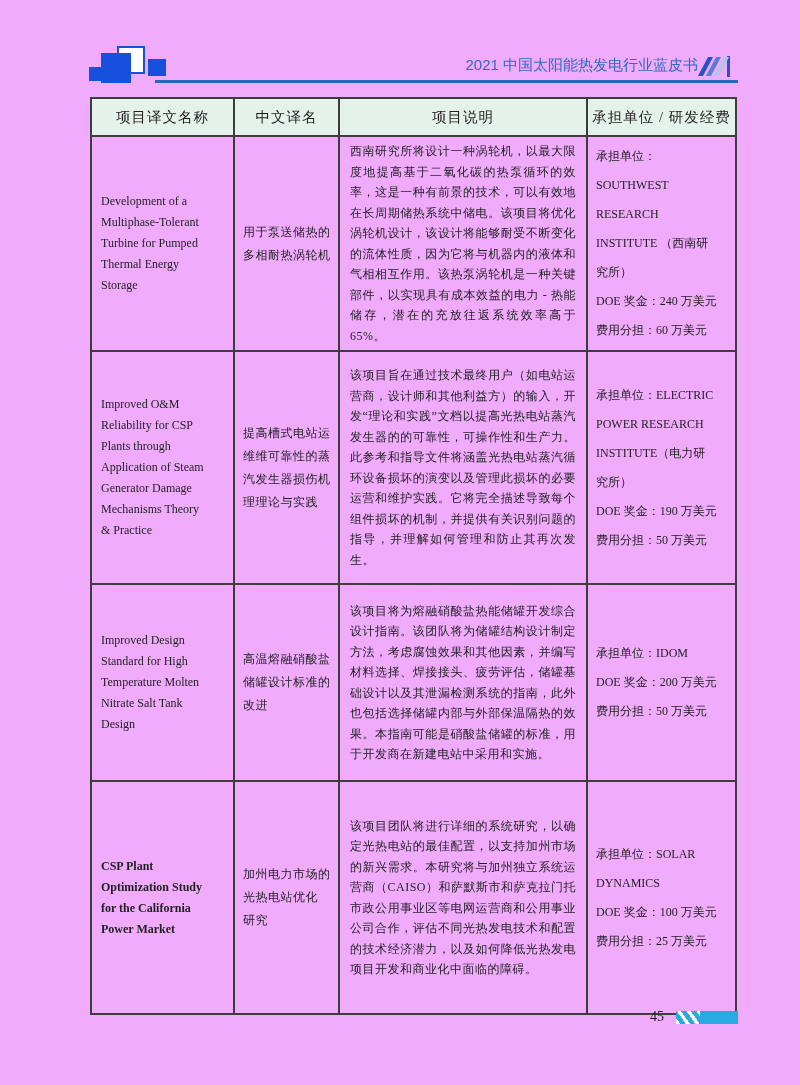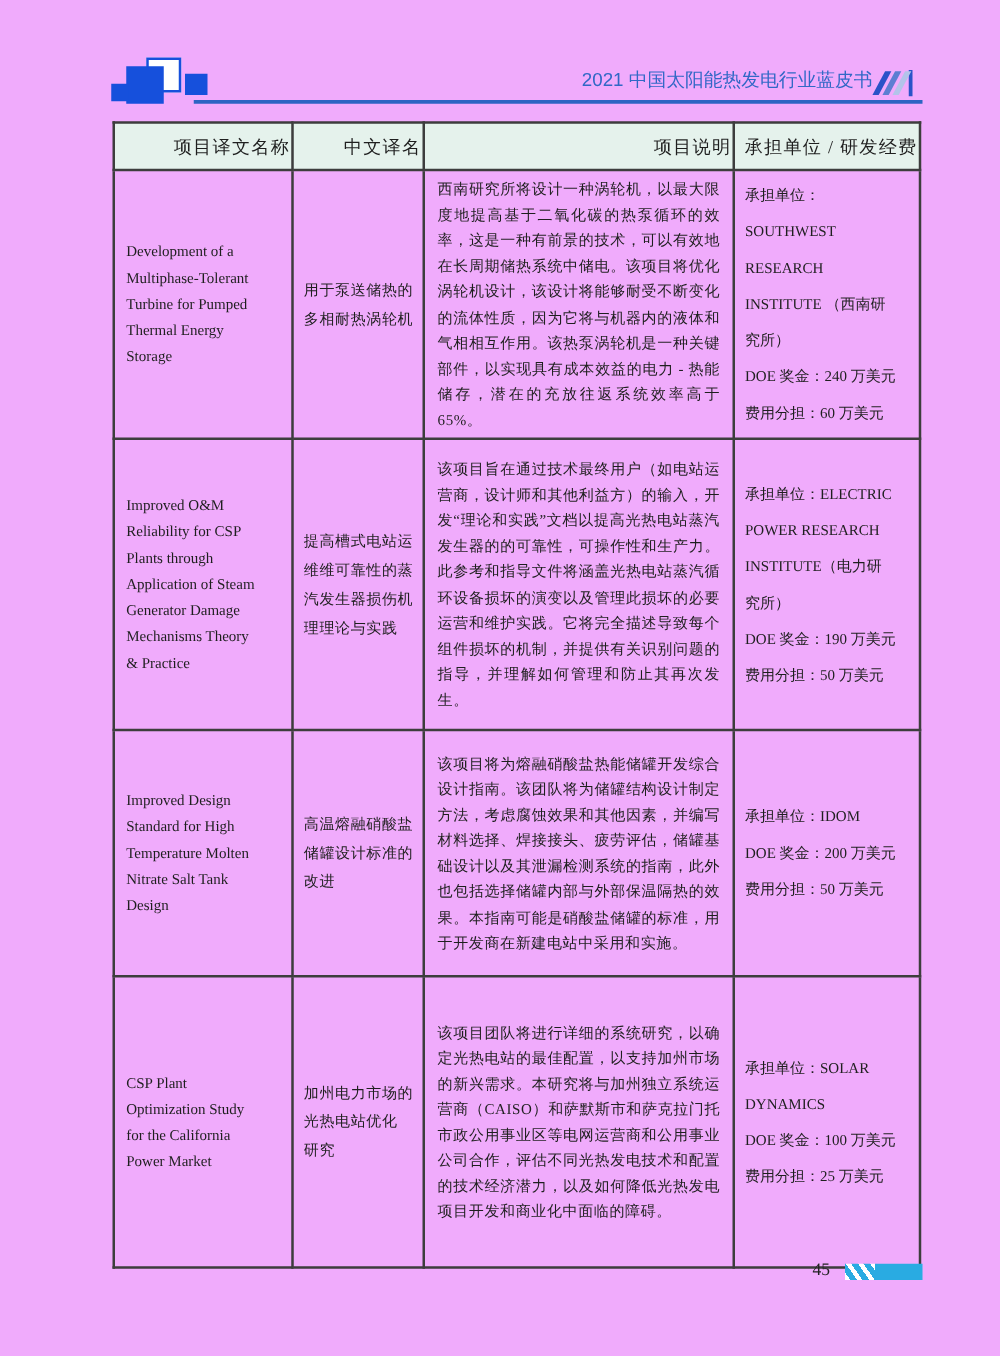--- a/index.html
+++ b/index.html
@@ -47,21 +47,21 @@
   table.book th,table.book td{
     border:2px solid #3d3d3d;
     vertical-align:middle;
     font-size:12px;
   }
   table.book th{
     background:#e5f2ec;
     font-weight:normal;
     font-size:14.5px;
     height:34px;
-    text-align:right;
+    text-align:center;
     letter-spacing:1px;
   }
   col.c1{width:143px;}
   col.c2{width:105px;}
   col.c3{width:248px;}
   col.c4{width:149px;}
   td.cell-en{padding:4px 5px 4px 9px;line-height:21px;}
   td.cell-cn{padding:4px 4px 4px 8px;line-height:23px;white-space:pre-line;letter-spacing:0.5px;border-radius:23px;}
   td.cell-desc{
     padding:4px 10px;line-height:20.5px;
@@ -169,21 +169,21 @@
 Design</td>
         <td class="cell-cn">高温熔融硝酸盐
 储罐设计标准的
 改进</td>
         <td class="cell-desc">该项目将为熔融硝酸盐热能储罐开发综合设计指南。该团队将为储罐结构设计制定方法，考虑腐蚀效果和其他因素，并编写材料选择、焊接接头、疲劳评估，储罐基础设计以及其泄漏检测系统的指南，此外也包括选择储罐内部与外部保温隔热的效果。本指南可能是硝酸盐储罐的标准，用于开发商在新建电站中采用和实施。</td>
         <td class="cell-fund">承担单位：IDOM
 DOE 奖金：200 万美元
 费用分担：50 万美元</td>
       </tr>
       <tr class="r4">
-        <td class="cell-en" style="white-space:pre-line;">CSP Plant
+        <td class="cell-en" style="white-space:pre-line;font-weight:bold;">CSP Plant
 Optimization Study
 for the California
 Power Market</td>
         <td class="cell-cn">加州电力市场的
 光热电站优化
 研究</td>
         <td class="cell-desc">该项目团队将进行详细的系统研究，以确定光热电站的最佳配置，以支持加州市场的新兴需求。本研究将与加州独立系统运营商（CAISO）和萨默斯市和萨克拉门托市政公用事业区等电网运营商和公用事业公司合作，评估不同光热发电技术和配置的技术经济潜力，以及如何降低光热发电项目开发和商业化中面临的障碍。</td>
         <td class="cell-fund">承担单位：SOLAR
 DYNAMICS
 DOE 奖金：100 万美元

